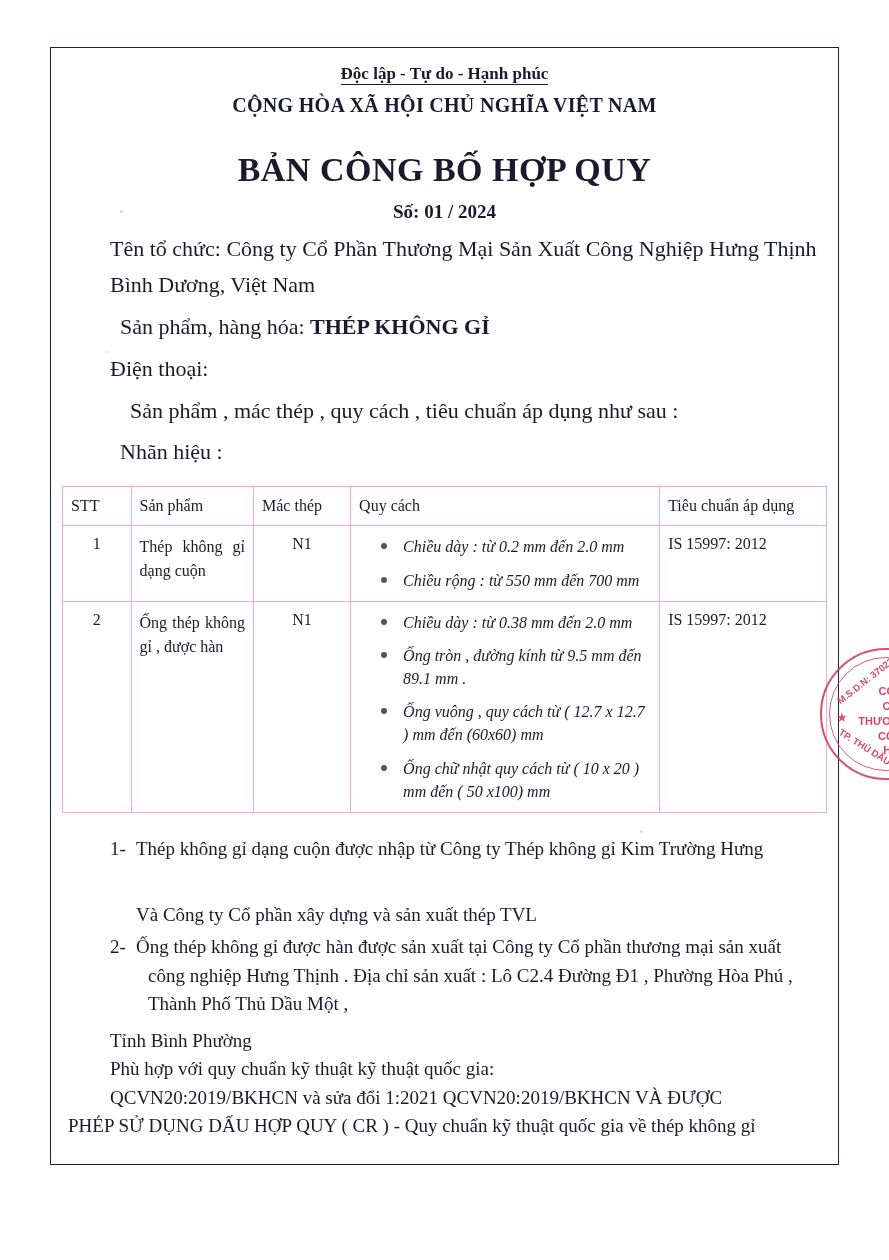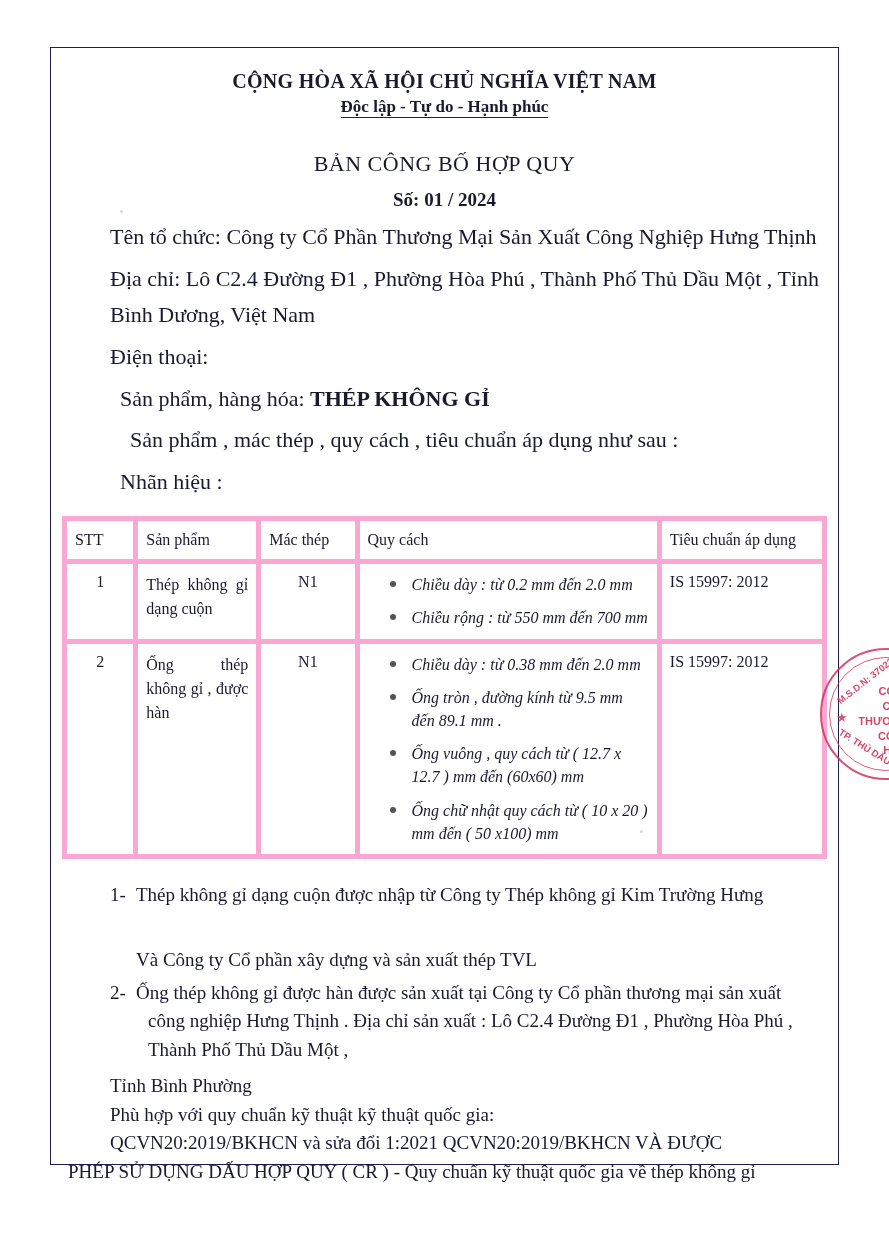--- a/index.html
+++ b/index.html
@@ -46,22 +46,22 @@
   .natl-sub {
     font-weight: bold;
     font-size: 17px;
     margin-top: 4px;
   }
   .natl-sub span {
     border-bottom: 1.3px solid #1d1d4e;
     padding-bottom: 1px;
   }
   .doc-title {
-    font-weight: normal;
-    font-size: 22px;
+    font-weight: bold;
+    font-size: 34px;
     margin-top: 34px;
     letter-spacing: 0.5px;
   }
   .doc-number {
     font-size: 19px;
     margin-top: 12px;
   }
   .body-line {
     font-size: 22px;
     margin-top: 10px;
@@ -73,21 +73,21 @@
   .body-line b { font-weight: bold; }
   .tight { margin-top: 4px; }
 
   table.spec {
     border-collapse: collapse;
     width: 765px;
     margin-top: 18px;
     font-size: 16px;
   }
   table.spec th, table.spec td {
-    border: 5px solid #f9a8d4;
+    border: 1px solid #f9a8d4;
     vertical-align: top;
     padding: 9px 8px;
   }
   table.spec th {
     font-weight: normal;
     text-align: left;
     padding-top: 10px;
     padding-bottom: 10px;
   }
   .col-stt { width: 56px; text-align: center; }
@@ -223,34 +223,33 @@
   }
 </style>
 </head>
 <body>
 
 <div class="page">
   <div class="sheet-border"></div>
 
   <div class="content">
 
+    <div class="center natl-sub"><span>Độc lập - Tự do - Hạnh phúc</span></div>
     <div class="center natl-title">CỘNG HÒA XÃ HỘI CHỦ NGHĨA VIỆT NAM</div>
-    <div class="center natl-sub"><span>Độc lập - Tự do - Hạnh phúc</span></div>
 
     <div class="center doc-title">BẢN CÔNG BỐ HỢP QUY</div>
     <div class="center doc-number">Số: 01 / 2024</div>
 
     <div class="body-line">Tên tổ chức: Công ty Cổ Phần Thương Mại Sản Xuất Công Nghiệp Hưng Thịnh</div>
-    <div class="body-line">Địa chỉ: Lô C2.4 Đường Đ1 , Phường Hòa Phú , Thành Phố Thủ Dầu Một , Tỉnh</div>
     <div class="body-line tight" style="padding-left:48px">Bình Dương, Việt Nam</div>
-    <div class="body-line">Điện thoại:</div>
-
     <div class="body-line indent2">
       <span>Sản phẩm, hàng hóa: </span><b>THÉP KHÔNG GỈ</b>
     </div>
+
+    <div class="body-line">Điện thoại:</div>
     <div class="body-line indent3">Sản phẩm , mác thép , quy cách , tiêu chuẩn áp dụng như sau :</div>
     <div class="body-line indent2">Nhãn hiệu :</div>
 
     <table class="spec">
       <thead>
         <tr>
           <th class="col-stt">STT</th>
           <th class="col-sp">Sản phẩm</th>
           <th class="col-mac">Mác thép</th>
           <th class="col-qc">Quy cách</th>

